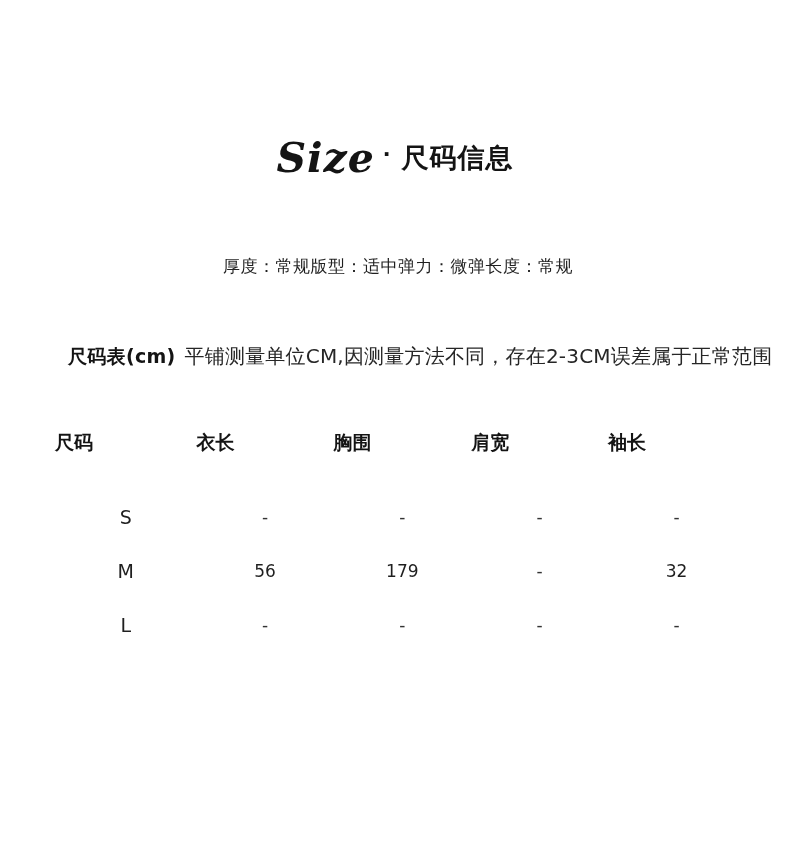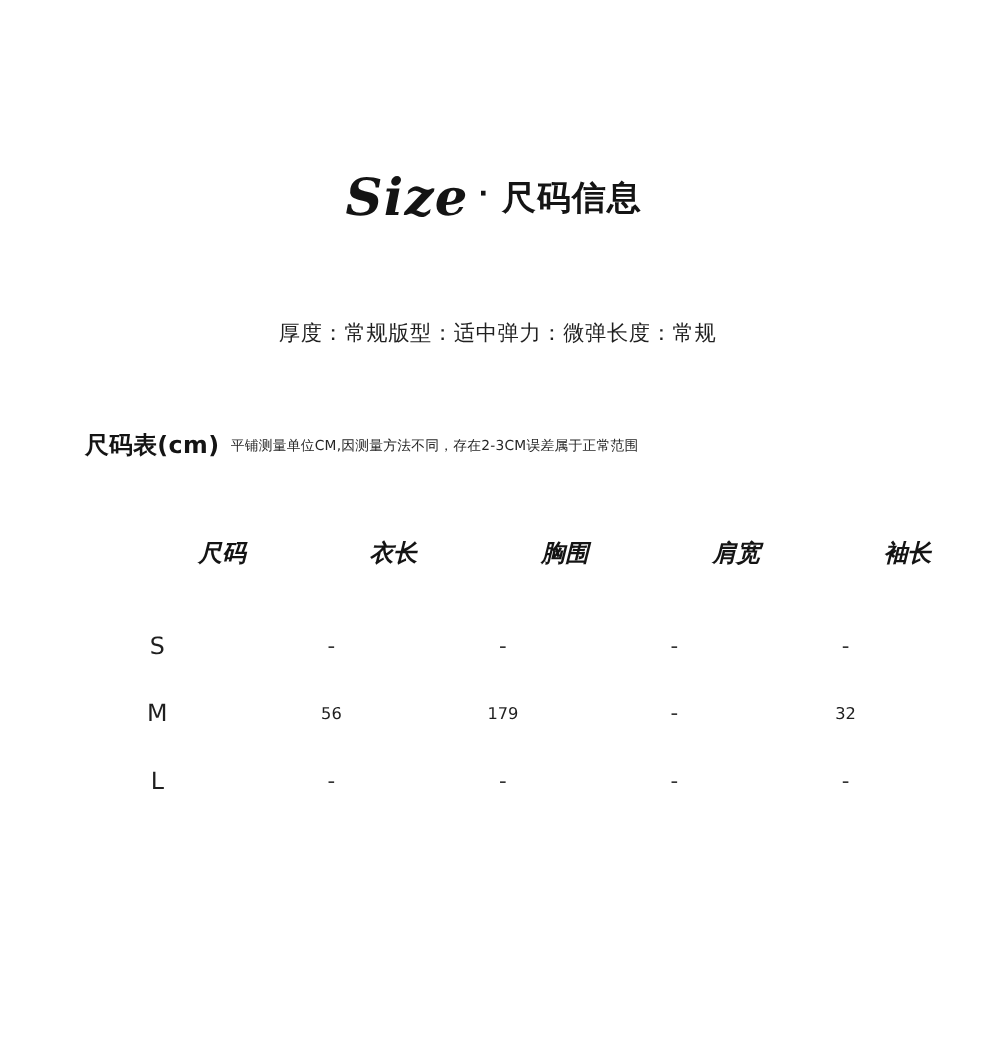--- a/index.html
+++ b/index.html
@@ -89,45 +89,44 @@
   }
   .note-label {
     font-family: "DejaVu Sans", sans-serif;
     font-size: 19px;
     font-weight: bold;
     color: #141414;
     letter-spacing: 0.3px;
   }
   .note-text {
     font-family: "DejaVu Sans", sans-serif;
-    font-size: 11px;
+    font-size: 20px;
     color: #262626;
     margin-left: 9px;
     letter-spacing: 0.2px;
   }
 
   
   .size-table {
     position: absolute;
     top: 430px;
     left: 55px;
     width: 690px;
     border-collapse: collapse;
     font-family: "DejaVu Sans", sans-serif;
   }
   .size-table th {
     font-size: 19px;
     font-weight: bold;
     color: #141414;
     padding: 0 0 34px 0;
-    text-align: right;
-    font-style: italic;
+    text-align: left;
   }
   .size-table td {
-    font-size: 13px;
+    font-size: 17px;
     color: #1f1f1f;
     text-align: center;
     padding: 16px 0;
     font-weight: normal;
   }
   .size-table td.size-name {
     font-size: 19px;
   }
   .size-table td.dash {
     font-size: 17px;

